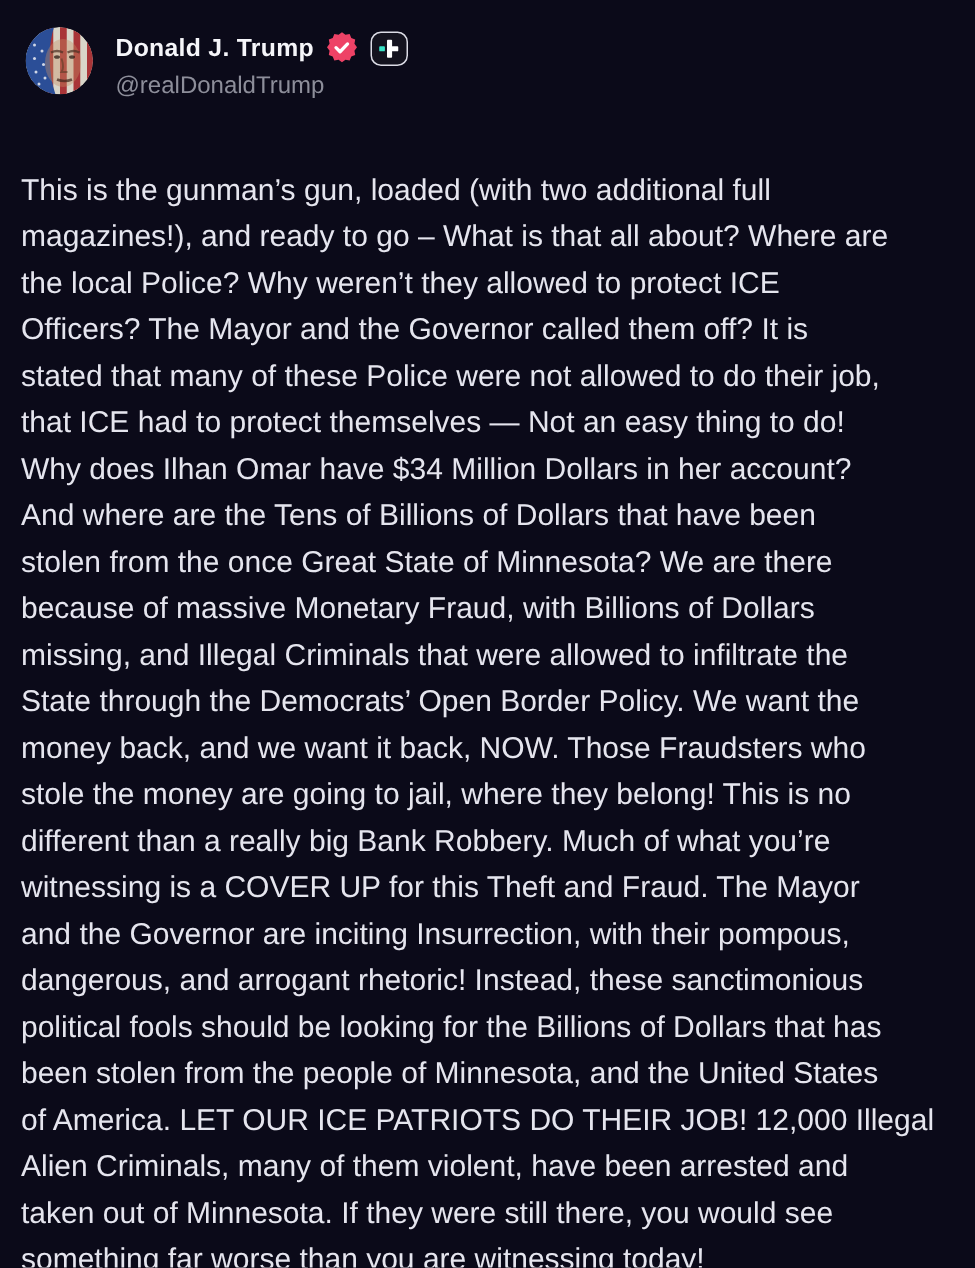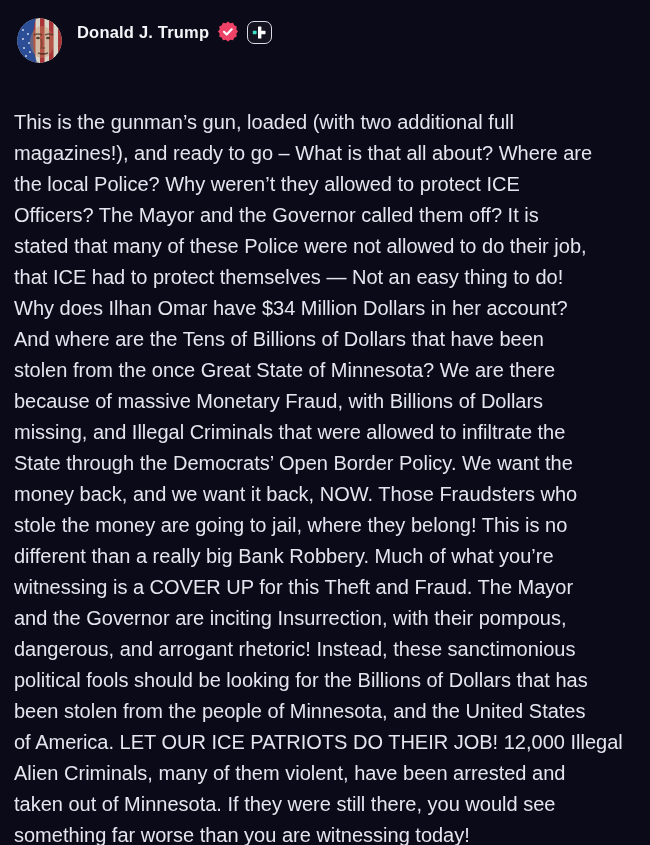--- a/index.html
+++ b/index.html
@@ -132,20 +132,21 @@
 
         <span class="plus-badge">
           <svg width="15" height="15" viewBox="0 0 15 15">
             <rect x="6" y="1.5" width="3.4" height="12" rx="0.6" fill="#ffffff"></rect>
             <rect x="9" y="5.8" width="4.5" height="3.4" rx="0.6" fill="#ffffff"></rect>
             <rect x="0.8" y="5.8" width="3.8" height="3.4" rx="0.6" fill="#38e2c6"></rect>
           </svg>
         </span>
       </div>
 
+      <div class="user-handle">@realDonaldTrump</div>
     </div>
   </div>
 
   <div class="post-text">This is the gunman’s gun, loaded (with two additional full
 magazines!), and ready to go – What is that all about? Where are
 the local Police? Why weren’t they allowed to protect ICE
 Officers? The Mayor and the Governor called them off? It is
 stated that many of these Police were not allowed to do their job,
 that ICE had to protect themselves — Not an easy thing to do!
 Why does Ilhan Omar have $34 Million Dollars in her account?

